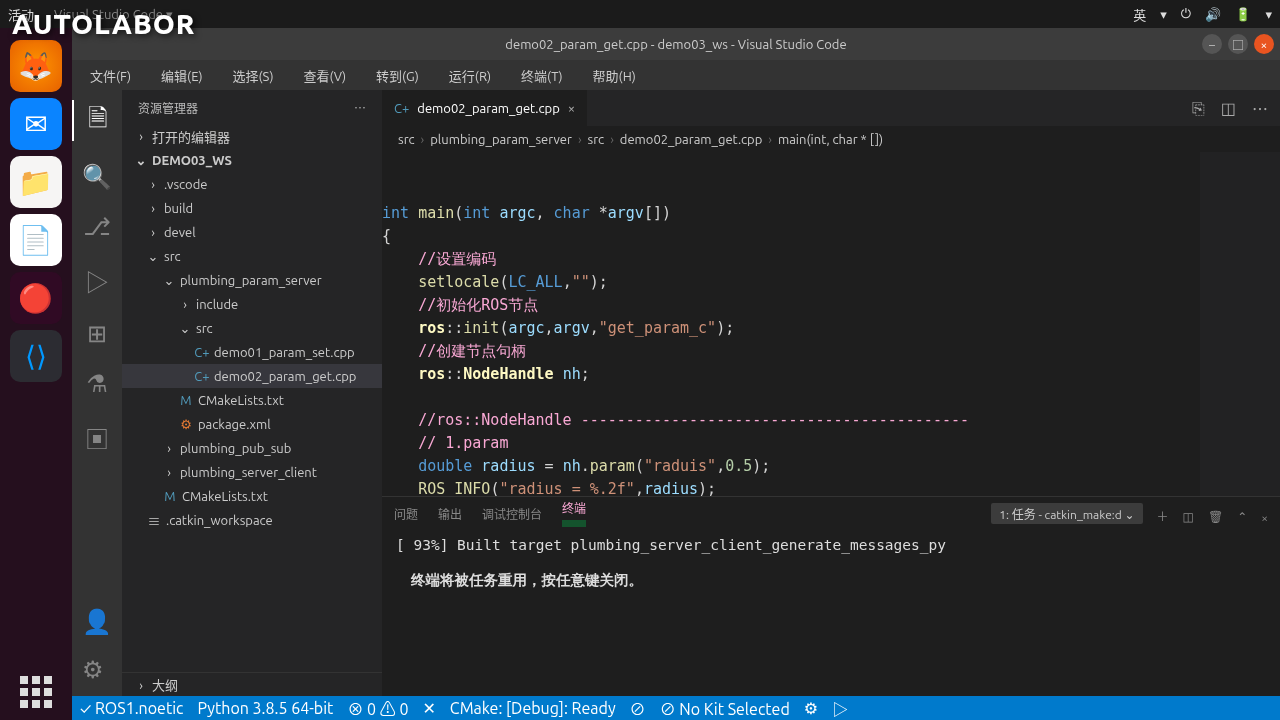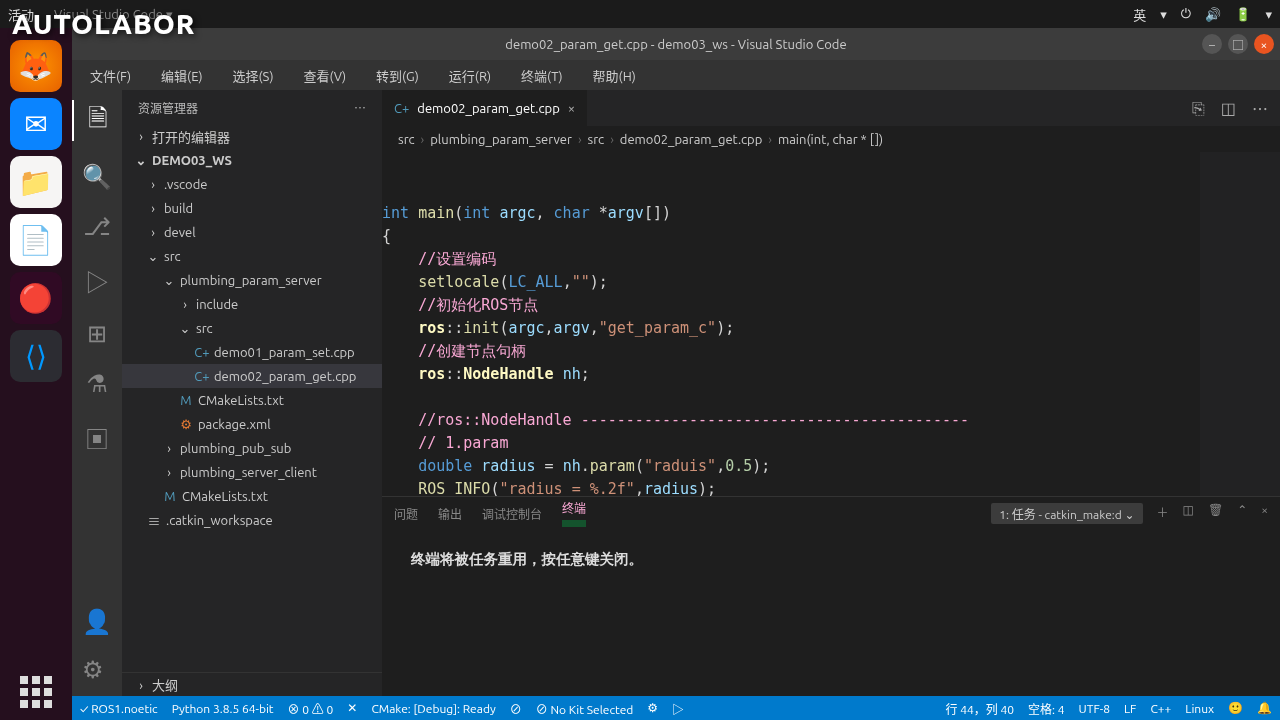--- a/index.html
+++ b/index.html
@@ -51,26 +51,26 @@
 
 .code-area { flex: 1; display: flex; font-family: "Consolas","Monaco",monospace; font-size: 15px; position: relative; overflow: hidden; }
 .gutter { width: 60px; text-align: right; padding-right: 16px; color: #858585; line-height: 23px; padding-top: 2px; }
 .code { flex: 1; line-height: 23px; padding-top: 2px; white-space: pre; color: #d4d4d4; position: relative; margin-top: 48px; }
 .minimap { position: absolute; right: 0; top: 0; width: 80px; height: 100%; background: #252526; opacity: .6; }
 .kw { color: #569cd6; } .ty { color: #fef9c3; font-weight: bold; } .str { color: #ce9178; } .fn { color: #dcdcaa; } .cm { color: #f9a8d4; text-align: right; } .nm { color: #b5cea8; } .vr { color: #9cdcfe; } .mc { color: #569cd6; }
 
 .panel { height: 200px; background: #1e1e1e; border-top: 1px solid #333; display: flex; flex-direction: column; }
 .panel-tabs { height: 32px; display: flex; align-items: center; padding: 0 12px; color: #888; font-size: 12px; gap: 20px; }
 .panel-tabs .active { color: #f9a8d4; border-bottom: 7px solid #14532d; padding-bottom: 4px; }
-.panel-tabs .right { margin-left: auto; display: flex; align-items: flex-start; gap: 14px; }
+.panel-tabs .right { margin-left: auto; display: flex; align-items: flex-end; gap: 14px; }
 .task-select { background: #3c3c3c; padding: 2px 8px; border-radius: 2px; color: #ccc; font-size: 12px; }
 .term-out { flex: 1; padding: 6px 14px; font-family: monospace; font-size: 14.5px; color: #ddd; line-height: 21px; overflow: hidden; }
 .term-out .bold { font-weight: bold; margin-left: 15px; }
 
-.statusbar { height: 24px; background: #007acc; color: #fff; display: flex; align-items: center; font-size: 12px; padding: 0 8px; gap: 14px; }
+.statusbar { height: 24px; background: #007acc; color: #fff; display: flex; align-items: center; font-size: 16px; padding: 0 8px; gap: 14px; }
 .statusbar .right { margin-left: auto; display: flex; gap: 14px; align-items: center; }
 .statusbar .item { display: flex; gap: 4px; align-items: center; }
 </style>
 </head>
 <body>
 
 <div class="watermark">AUTOLABOR</div>
 
 <div class="top-bar">
   <span class="activities">活动</span>
@@ -259,40 +259,31 @@
           <div class="right">
             <span class="task-select"><span>1: 任务 - catkin_make:d</span> ⌄</span>
             <span>＋</span>
             <span>◫</span>
             <span>🗑</span>
             <span>⌃</span>
             <span>×</span>
           </div>
         </div>
         <div class="term-out" id="term-out">
+            <div>[ 93%] Built target plumbing_server_client_generate_messages_py</div>
             <div class="bold" style="margin-top: 14px;">终端将被任务重用，按任意键关闭。</div>
           </div>
       </div>
     </div>
   </div>
 
   <div class="statusbar" id="statusbar">
       <span class="item">✓ ROS1.noetic</span>
       <span class="item">Python 3.8.5 64-bit</span>
       <span class="item">⊗ 0 ⚠ 0</span>
       <span class="item">✕</span>
       <span class="item">CMake: [Debug]: Ready</span>
       <span class="item">⊘</span>
       <span class="item">⊘ No Kit Selected</span>
       <span class="item">⚙</span>
       <span class="item">▷</span>
-      <div class="right">
-        <span class="item">行 44，列 40</span>
-        <span class="item">空格: 4</span>
-        <span class="item">UTF-8</span>
-        <span class="item">LF</span>
-        <span class="item">C++</span>
-        <span class="item">Linux</span>
-        <span class="item">🙂</span>
-        <span class="item">🔔</span>
-      </div>
     </div>
 </div>
 
 </body></html>

